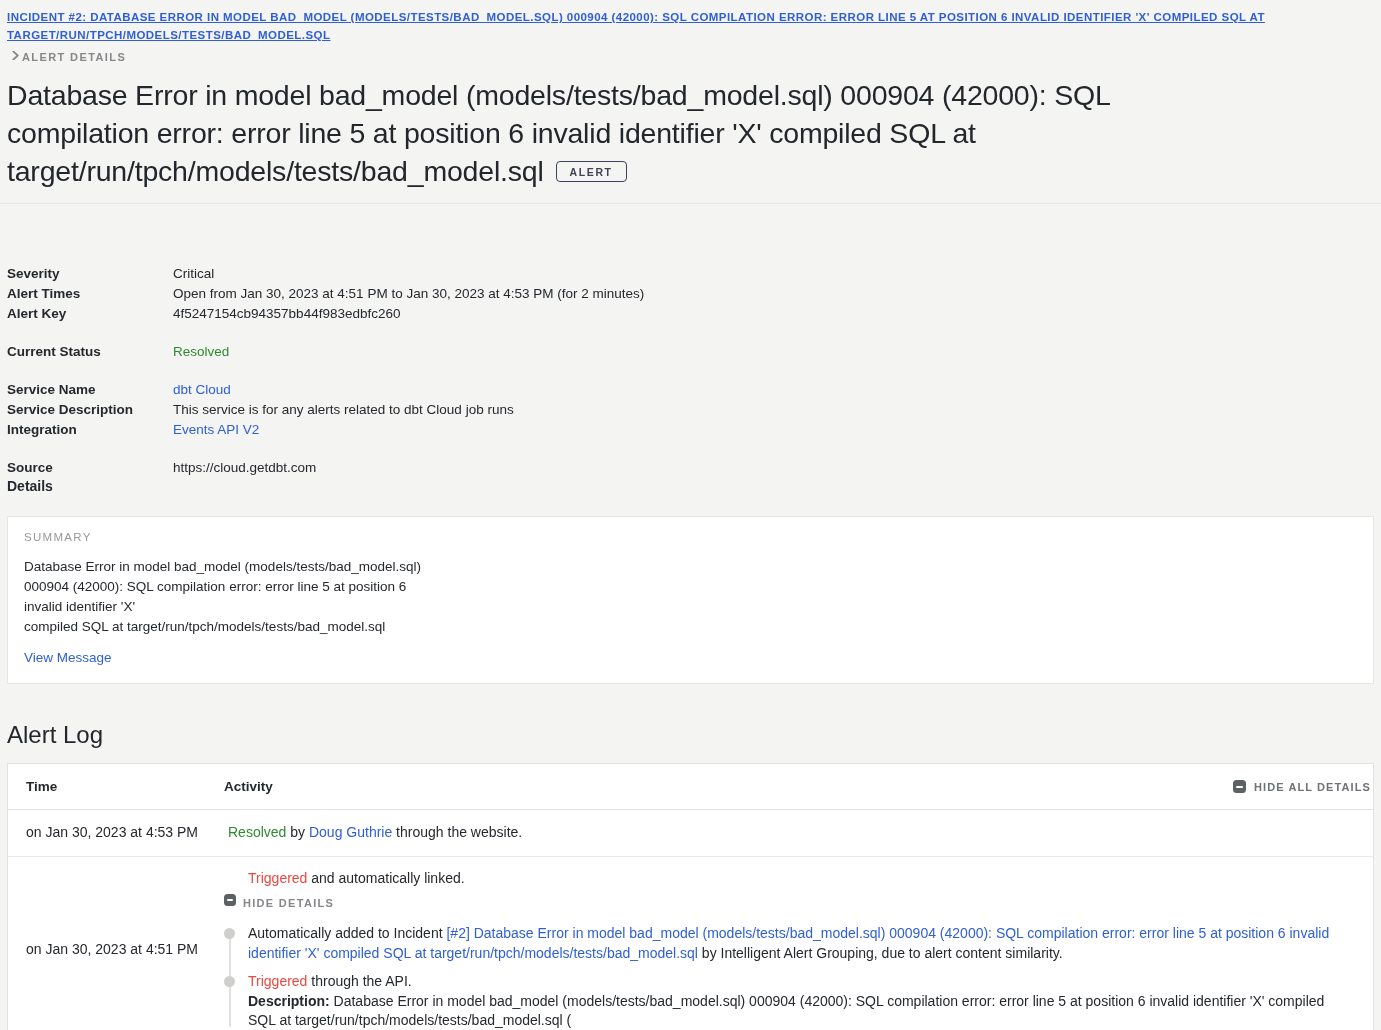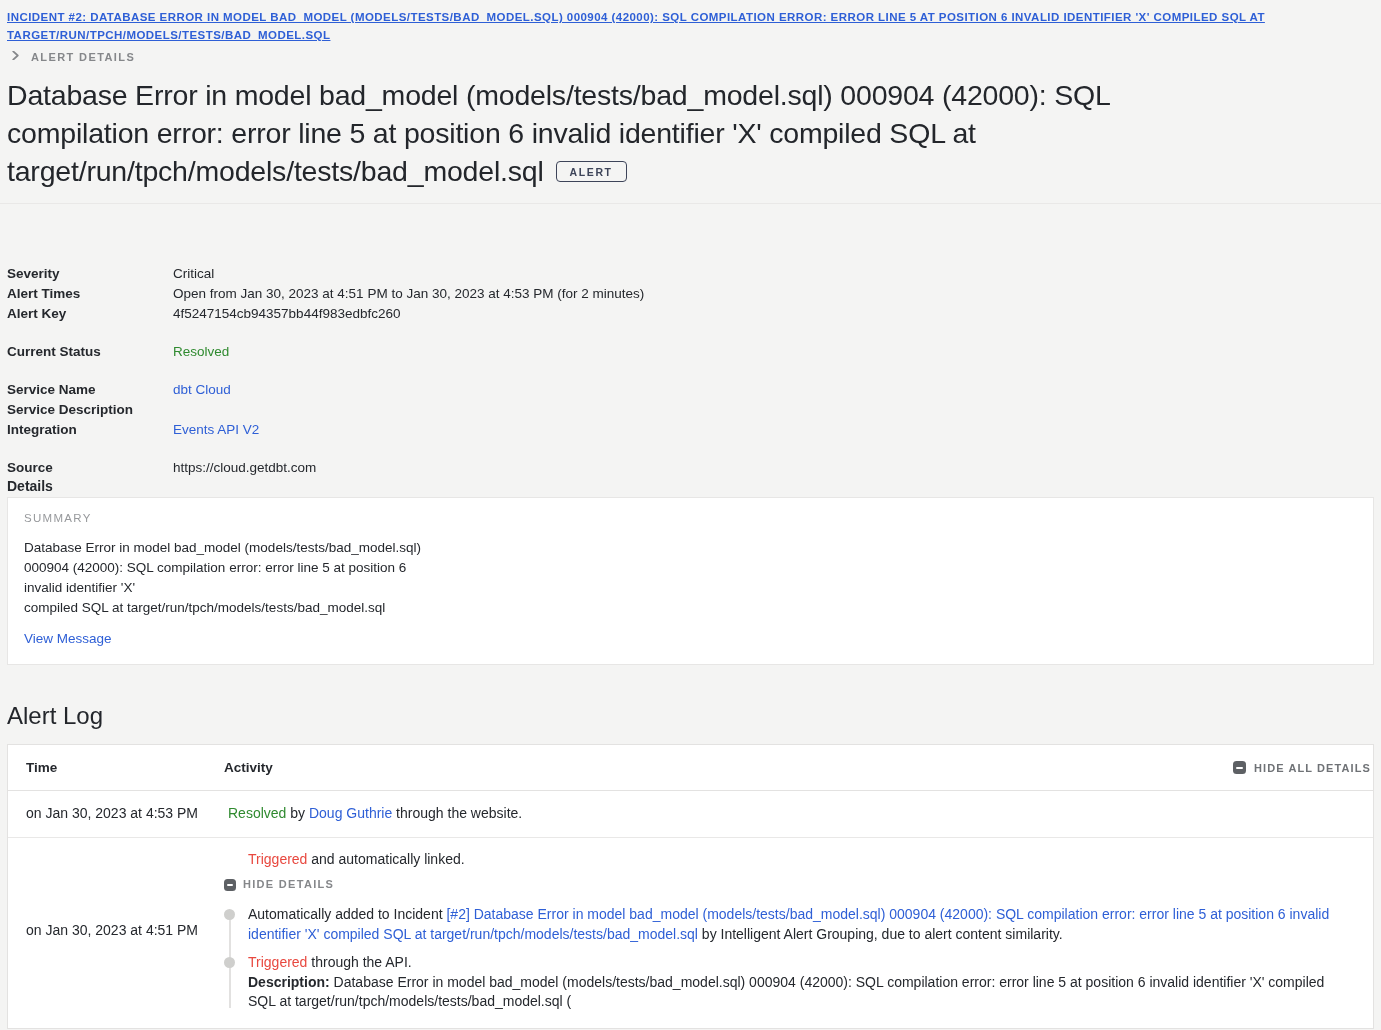--- a/index.html
+++ b/index.html
@@ -13,21 +13,21 @@
   }
   .page { padding:8px 7px 0 7px; }
 
   
   .crumb-link {
     display:block; color:#2e5fd6; text-decoration:underline;
     font-size:11.5px; font-weight:600; letter-spacing:.45px;
     line-height:18px; max-width:1367px; cursor:pointer;
   }
   .crumb-row {
-    margin-top:7px; display:flex; align-items:flex-start; gap:11px;
+    margin-top:7px; display:flex; align-items:flex-start; gap:2px;
     color:#85878a; font-size:11px; font-weight:600; letter-spacing:1.4px;
     padding-left:4px;
   }
   .chev { width:9px; height:9px; flex:none; }
 
   
   .title-wrap { margin-top:13px; max-width:1250px; }
   .page-title {
     display:inline; font-size:28.5px; line-height:38px; font-weight:400;
     color:#23262b; letter-spacing:-.2px;
@@ -50,21 +50,21 @@
   .fields { margin-top:60px; }
   .fgroup + .fgroup { margin-top:18px; }
   .frow { display:flex; font-size:13.5px; line-height:20px; }
   .flabel { width:166px; flex:none; text-align:left; font-weight:700; padding-right:11px; color:#25282d; }
   .fvalue { flex:1; }
   .fvalue a { color:#2e5fd6; text-decoration:none; cursor:pointer; }
 
   
   .details-heading { font-size:14px; font-weight:700; }
   .summary-box {
-    margin-top:3px; background:#fff; border:1px solid #e7e6e5;
+    margin-top:22px; background:#fff; border:1px solid #e7e6e5;
     padding:14px 16px 17px;
   }
   .summary-label { font-size:11.5px; letter-spacing:1.3px; color:#97999c; }
   .summary-lines { margin-top:14px; font-size:13.5px; line-height:20px; }
   .link { color:#2e5fd6; text-decoration:none; cursor:pointer; }
   .view-msg { display:inline-block; margin-top:13px; font-size:13.5px; }
 
   
   .log-heading { margin-top:37px; font-size:24px; font-weight:500; color:#23262b; }
   .log-table { margin-top:14px; background:#fff; border:1px solid #e3e2e1; }
@@ -85,21 +85,21 @@
   .log-row { display:flex; font-size:14px; line-height:19px; }
   .row-1 { border-bottom:1px solid #e9e8e7; padding:13px 0 14px; }
   .row-1 .cell-activity { padding-left:4px; }
   .row-2 { padding:12px 0 16px; }
   .row-2 .col-time { align-self:center; }
   .cell-activity { flex:1; }
   .log-row a { color:#2e5fd6; text-decoration:none; cursor:pointer; }
 
   .trig-line { margin-left:24px; }
   .hide-details {
-    margin-top:6px; display:flex; align-items:center; gap:7px;
+    margin-top:6px; display:flex; align-items:flex-start; gap:7px;
     font-size:11px; font-weight:600; letter-spacing:1.3px; color:#85878a; cursor:pointer;
   }
   .hide-details .minus-icon { width:12px; height:12px; }
   .hide-details .minus-icon::after { top:5px; }
 
   .timeline { margin-top:11px; position:relative; }
   .timeline::before {
     content:""; position:absolute; left:4.5px; top:9px; bottom:4px;
     width:2px; background:#e2e1e0;
   }
@@ -152,20 +152,21 @@
         <div class="fvalue status-green">Resolved</div>
       </div>
     </div>
     <div class="fgroup">
       <div class="frow">
         <div class="flabel">Service Name</div>
         <div class="fvalue"><a>dbt Cloud</a></div>
       </div>
       <div class="frow">
         <div class="flabel">Service Description</div>
+        <div class="fvalue">This service is for any alerts related to dbt Cloud job runs</div>
       </div>
       <div class="frow">
         <div class="flabel">Integration</div>
         <div class="fvalue"><a>Events API V2</a></div>
       </div>
     </div>
     <div class="fgroup">
       <div class="frow">
         <div class="flabel">Source</div>
         <div class="fvalue">https://cloud.getdbt.com</div>

